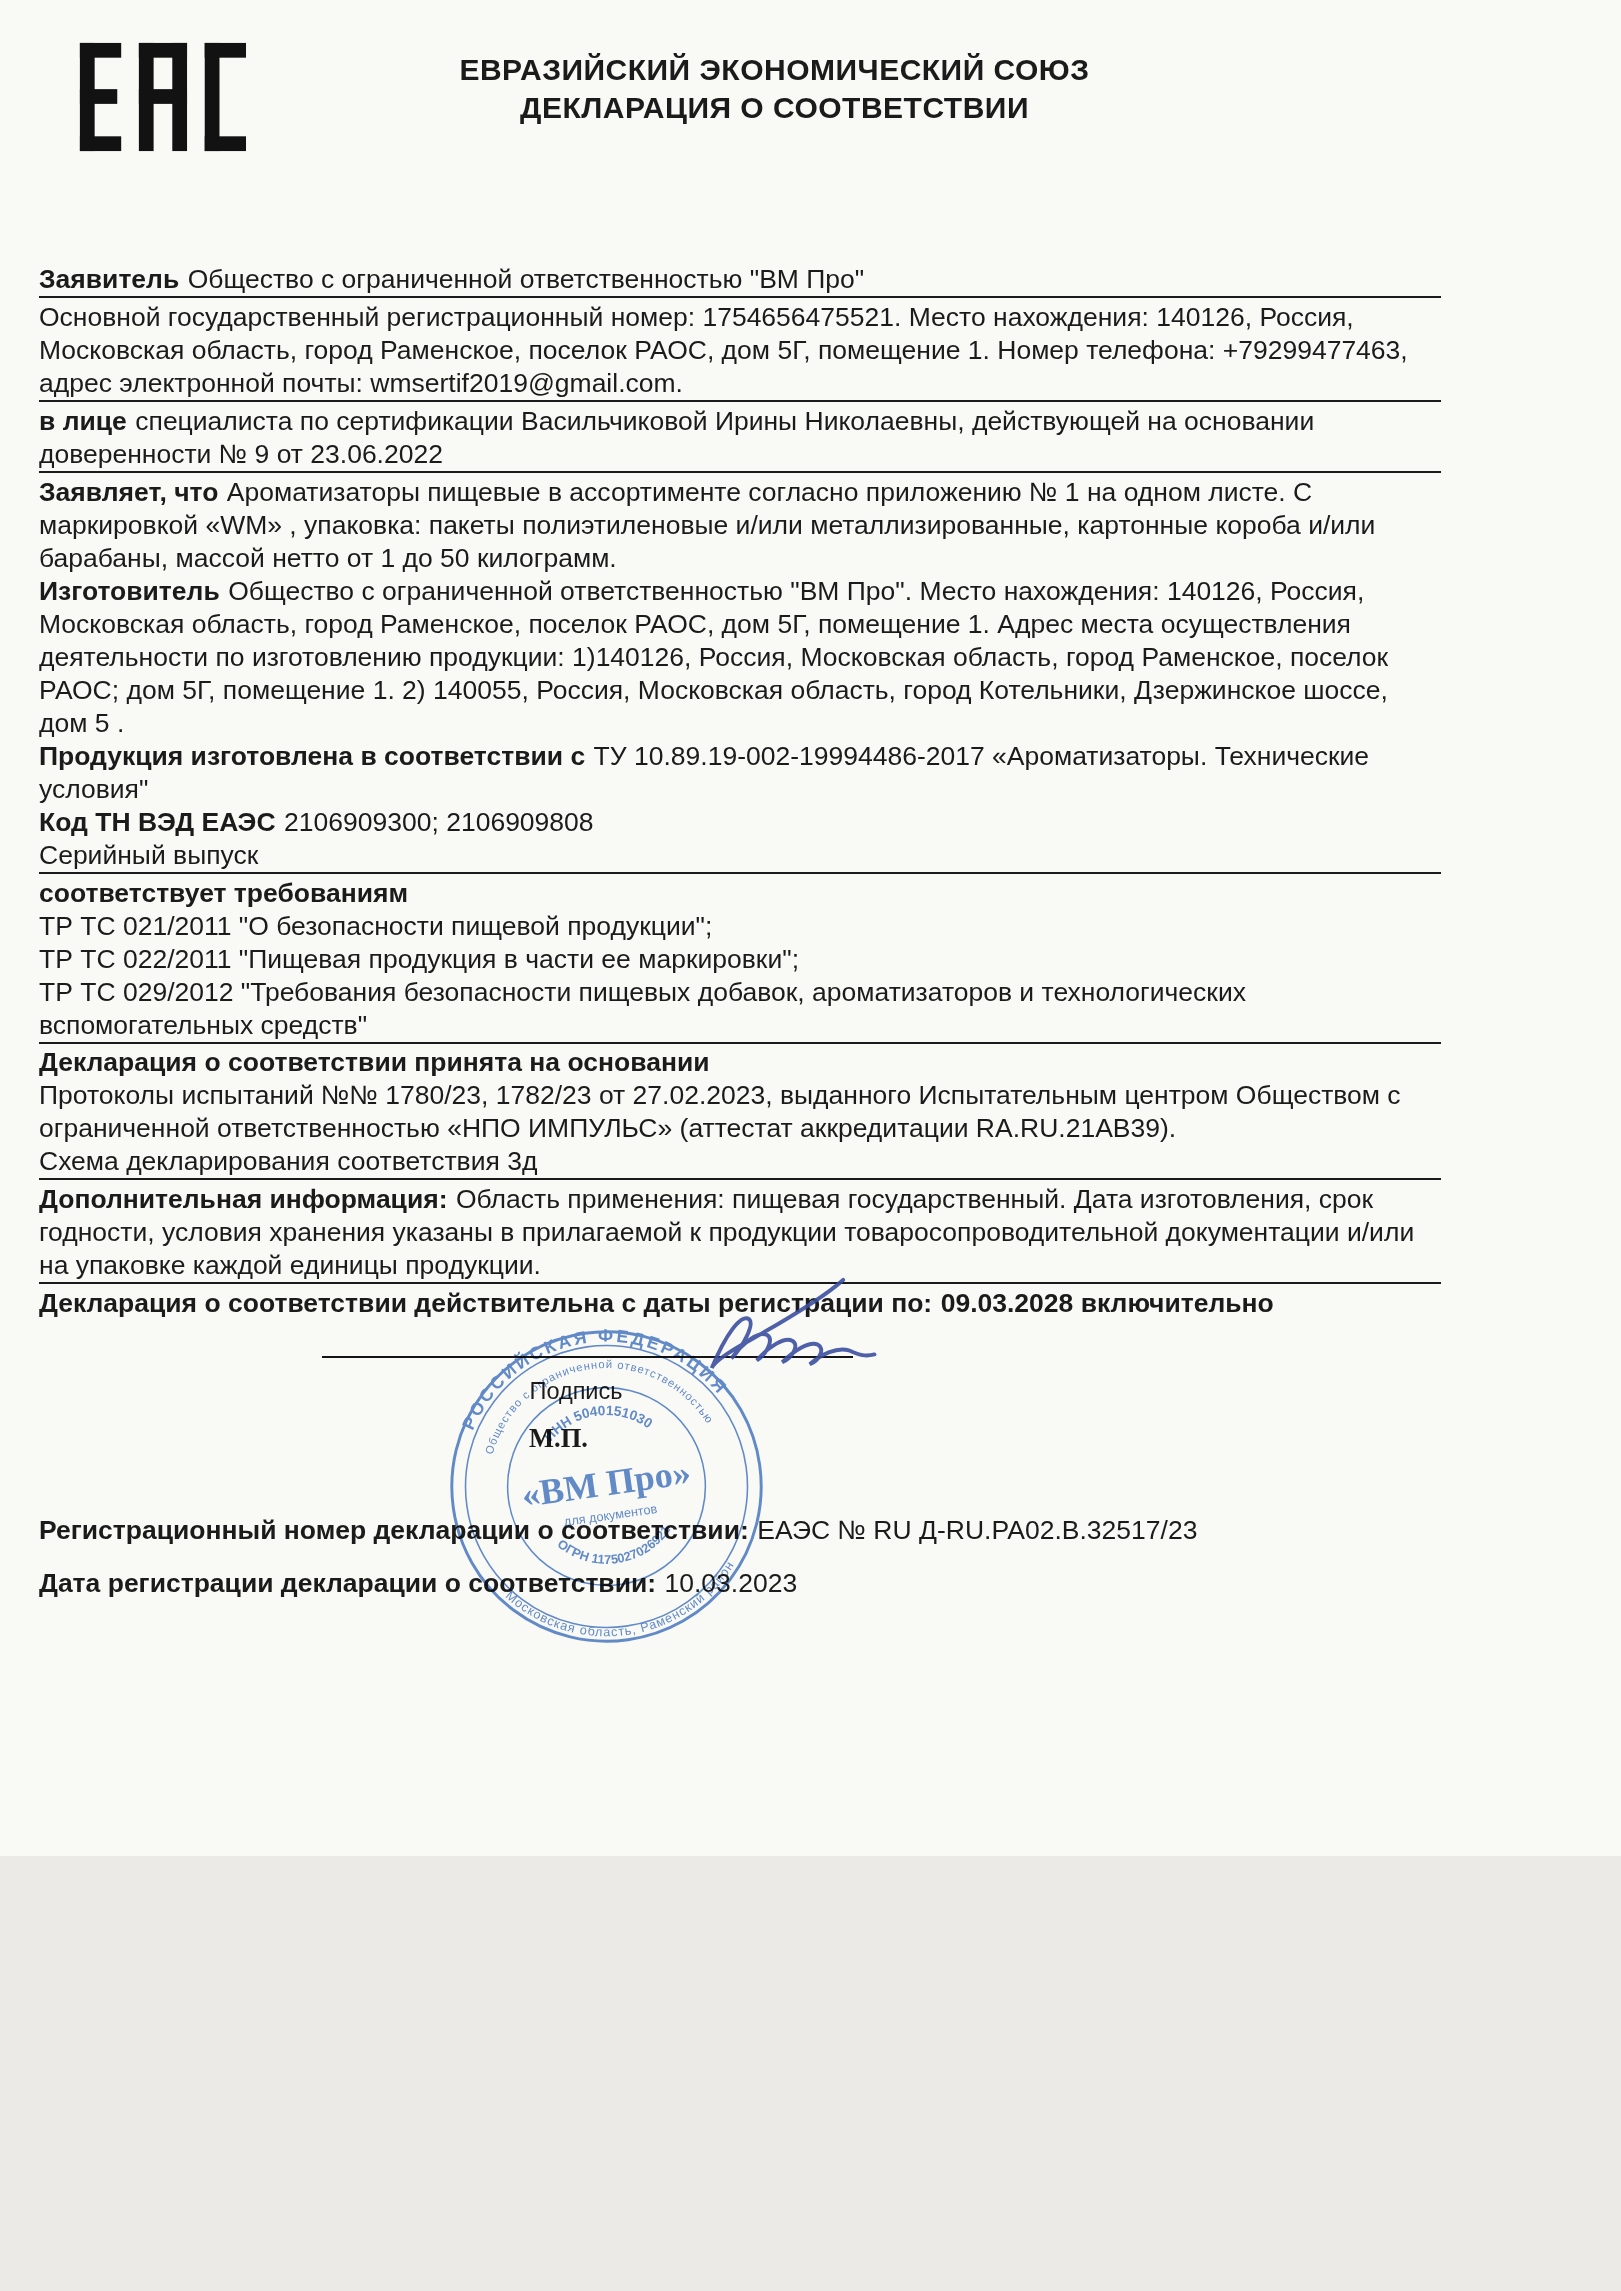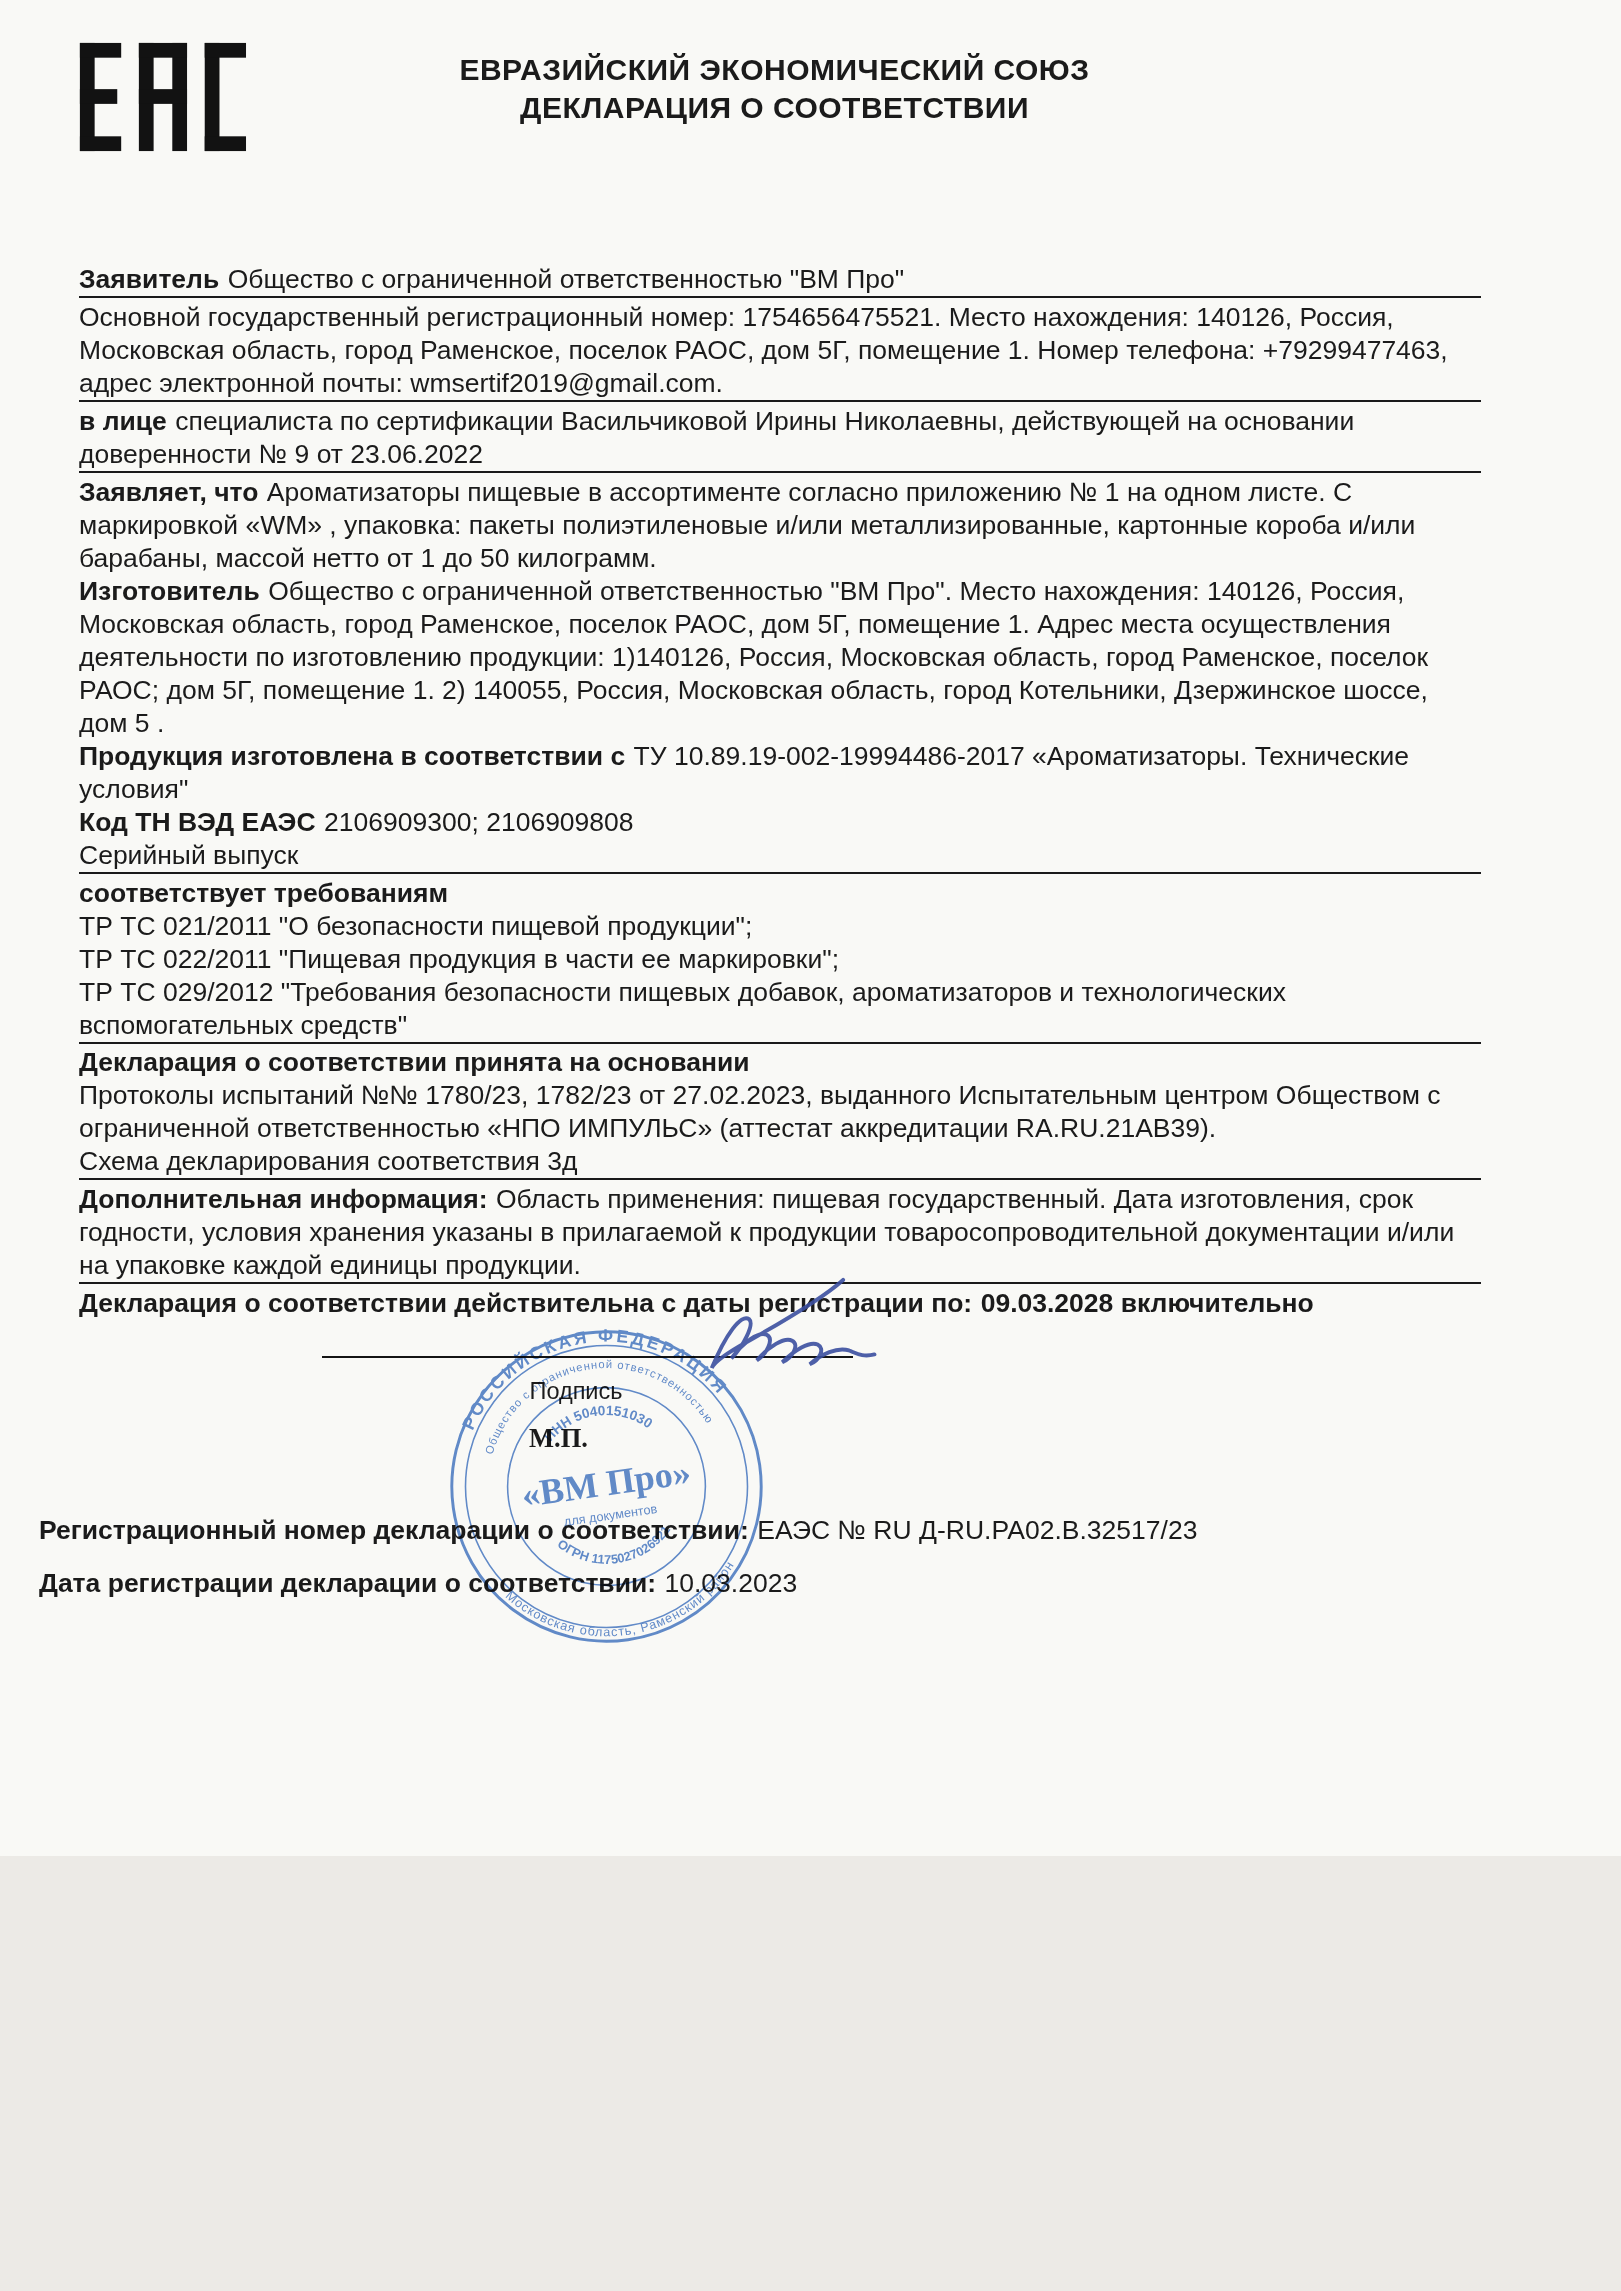--- a/index.html
+++ b/index.html
@@ -18,21 +18,21 @@
   
   .eac-logo{position:absolute;left:74px;top:39px;width:173px;height:116px;}
   .titles{
     position:absolute;left:0;top:51px;width:1549px;
     text-align:center;font-weight:700;font-size:30px;line-height:38px;
     letter-spacing:0.5px;
   }
   
   .main{
     position:absolute;left:39px;top:263px;width:1402px;
-    font-size:26.5px;line-height:33px;margin-left:40px;
+    font-size:26.5px;line-height:33px;
   }
   .main p{margin:0;padding:0;}
   .u{border-bottom:2.9px solid #1a1a1a;padding-bottom:2px;margin-bottom:2.9px !important;}
   .lbl{font-weight:700;padding-right:.32em;}
   .bold{font-weight:700;}
   
   .sig-area{position:absolute;left:0;top:1274px;width:1621px;height:412px;}
   .signature-svg{position:absolute;left:549px;top:2px;width:353px;height:98px;z-index:5;}
   .sig-line{position:absolute;left:322px;top:82px;width:531px;border-top:2.9px solid #141414;}
   .sign-caption{position:absolute;left:468px;top:104px;width:216px;text-align:center;font-size:23.5px;}

